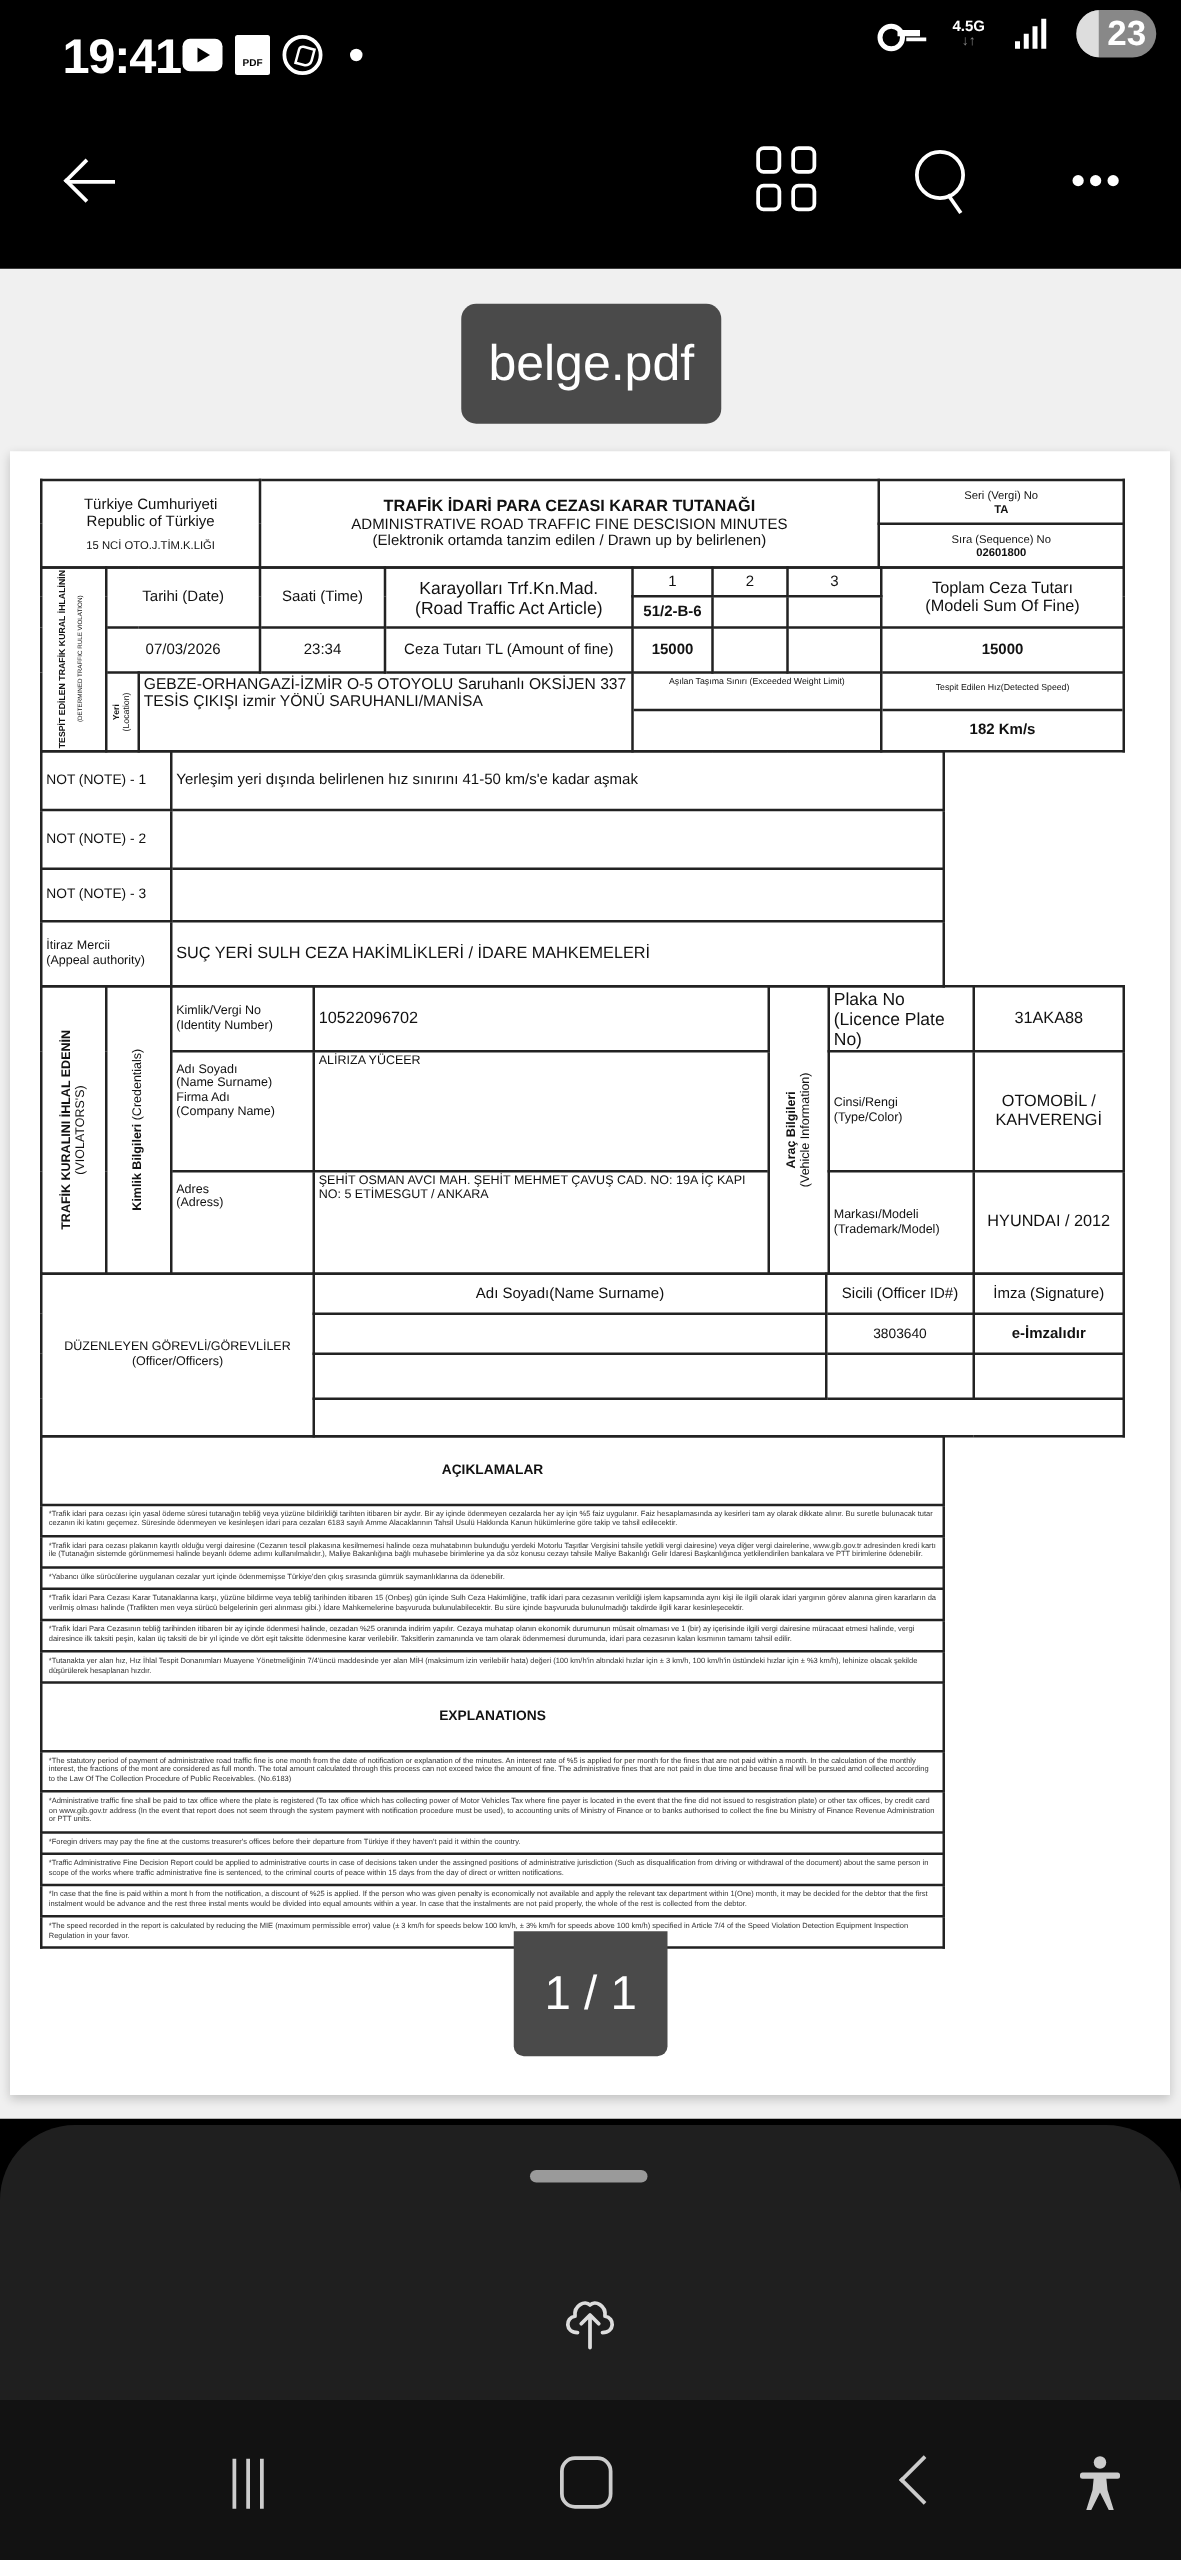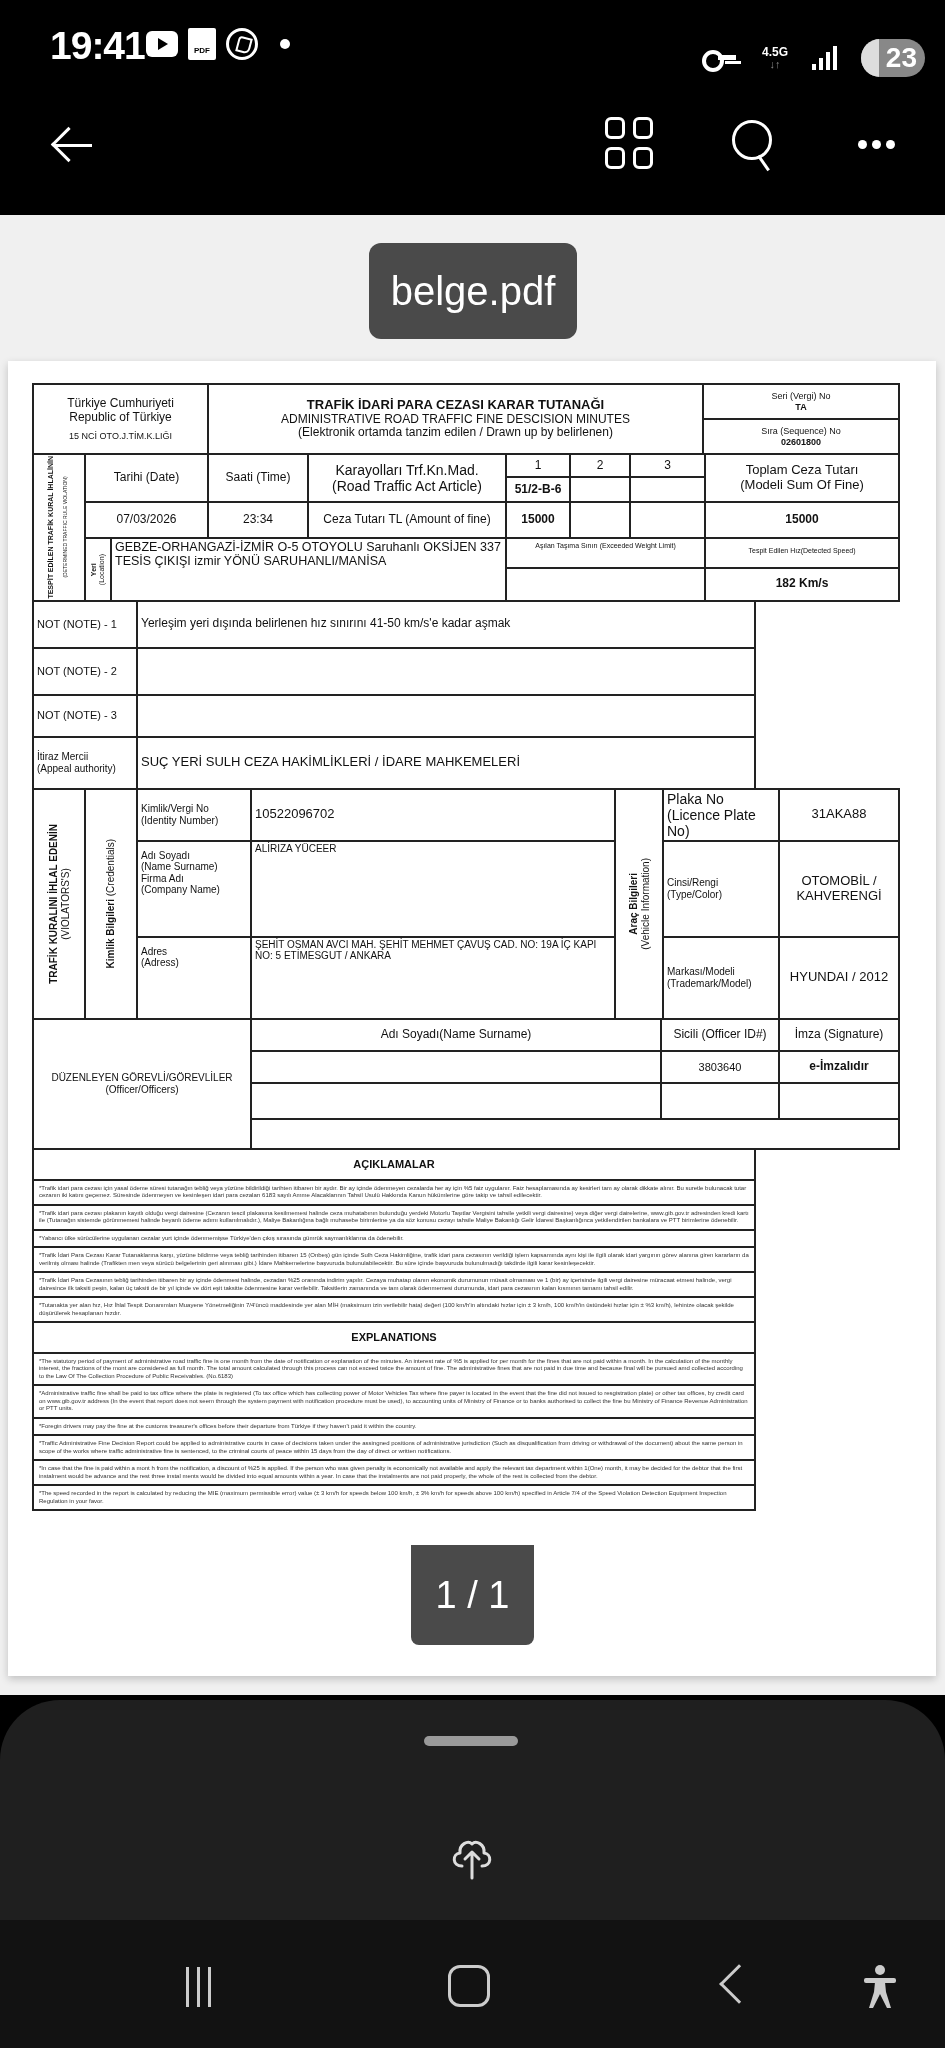--- a/index.html
+++ b/index.html
@@ -6,21 +6,21 @@
   html, body { width: 945px; height: 2048px; overflow: hidden; background: #000; font-family: "Liberation Sans", sans-serif; }
   .status-bar { position: absolute; left: 0; top: 0; width: 945px; height: 90px; background: #000; color: #fff; }
   .status-time { position: absolute; left: 50px; top: 24px; font-size: 39px; font-weight: 700; letter-spacing: -1px; }
   .status-icons-left { position: absolute; left: 146px; top: 28px; display: flex; align-items: center; gap: 10px; }
   .yt-icon { width: 32px; height: 26px; background: #fff; border-radius: 6px; position: relative; }
   .yt-icon::after { content: ""; position: absolute; left: 12px; top: 7px; border-left: 10px solid #000; border-top: 6px solid transparent; border-bottom: 6px solid transparent; }
   .pdf-icon { width: 28px; height: 32px; background: #fff; border-radius: 2px; position: relative; font-size: 8px; color: #000; font-weight: bold; text-align: center; padding-top: 18px; }
   .wa-icon { width: 32px; height: 32px; border: 3px solid #fff; border-radius: 50%; position: relative; }
   .wa-icon::after { content: ""; position: absolute; left: 8px; top: 6px; width: 10px; height: 12px; border: 2px solid #fff; border-radius: 4px 0 6px 0; transform: rotate(15deg); }
   .dot-icon { width: 10px; height: 10px; background: #fff; border-radius: 50%; margin-left: 12px; }
-  .status-icons-right { position: absolute; right: 20px; top: 39px; display: flex; align-items: center; gap: 24px; }
+  .status-icons-right { position: absolute; right: 20px; top: 8px; display: flex; align-items: center; gap: 24px; }
   .key-icon { width: 36px; height: 20px; position: relative; }
   .key-icon::before { content: ""; position: absolute; left: 0; top: 2px; width: 14px; height: 14px; border: 4px solid #fff; border-radius: 50%; }
   .key-icon::after { content: ""; position: absolute; left: 16px; top: 7px; width: 18px; height: 5px; background: #fff; box-shadow: 6px 5px 0 -1px #fff; }
   .net-label { font-size: 12px; line-height: 12px; text-align: center; font-weight: bold; }
   .net-label .arrows { color: #888; font-size: 11px; }
   .signal-icon { display: flex; align-items: flex-end; gap: 3px; height: 24px; }
   .signal-icon span { width: 4px; background: #fff; display: block; }
   .battery { width: 64px; height: 38px; border-radius: 19px; background: #888; color: #fff; font-size: 28px; font-weight: bold; display: flex; align-items: center; justify-content: flex-end; padding-right: 8px; position: relative; overflow: hidden; }
   .battery::before { content: ""; position: absolute; left: 0; top: 0; width: 18px; height: 38px; background: #ddd; }
   .battery span { position: relative; }
@@ -45,21 +45,21 @@
   
   .form { position: absolute; left: 32px; top: 383px; width: 724px; font-family: "Liberation Sans", sans-serif; color: #111; }
   .form table { border-collapse: collapse; width: 100%; table-layout: fixed; }
   .form td { border: 2px solid #222; text-align: center; vertical-align: middle; padding: 1px 3px; font-size: 12px; line-height: 1.15; }
   .b { font-weight: bold; }
   .sm { font-size: 9px; }
   .xs { font-size: 7px; }
   .left { text-align: left !important; }
   .vtext { writing-mode: vertical-rl; transform: rotate(180deg); margin: 0 auto; white-space: nowrap; }
   .expl td { font-size: 6px; text-align: left; padding: 4px 5px; color: #333; line-height: 1.25; }
-  .expl-head td { font-size: 11px; font-weight: bold; padding: 8px; }
+  .expl-head td { font-size: 11px; font-weight: bold; padding: 20px; }
 
   .bottom-sheet { position: absolute; left: 0; top: 1700px; width: 945px; height: 220px; background: #1f1f1f; border-radius: 60px 60px 0 0; }
   .handle { position: absolute; left: 424px; top: 36px; width: 94px; height: 10px; background: #9a9a9a; border-radius: 5px; }
   .upload-btn { position: absolute; left: 444px; top: 126px; width: 56px; height: 56px; }
   .nav-bar { position: absolute; left: 0; top: 1920px; width: 945px; height: 128px; background: #121212; }
   .nav-recent { position: absolute; left: 186px; top: 47px; display: flex; gap: 8px; }
   .nav-recent span { width: 3px; height: 40px; background: #ccc; }
   .nav-home { position: absolute; left: 448px; top: 45px; width: 42px; height: 42px; border: 3px solid #ccc; border-radius: 12px; }
   .nav-back { position: absolute; left: 725px; top: 50px; width: 28px; height: 28px; border-left: 3px solid #ccc; border-bottom: 3px solid #ccc; transform: rotate(45deg); }
   .nav-access { position: absolute; left: 862px; top: 44px; width: 36px; height: 46px; }

